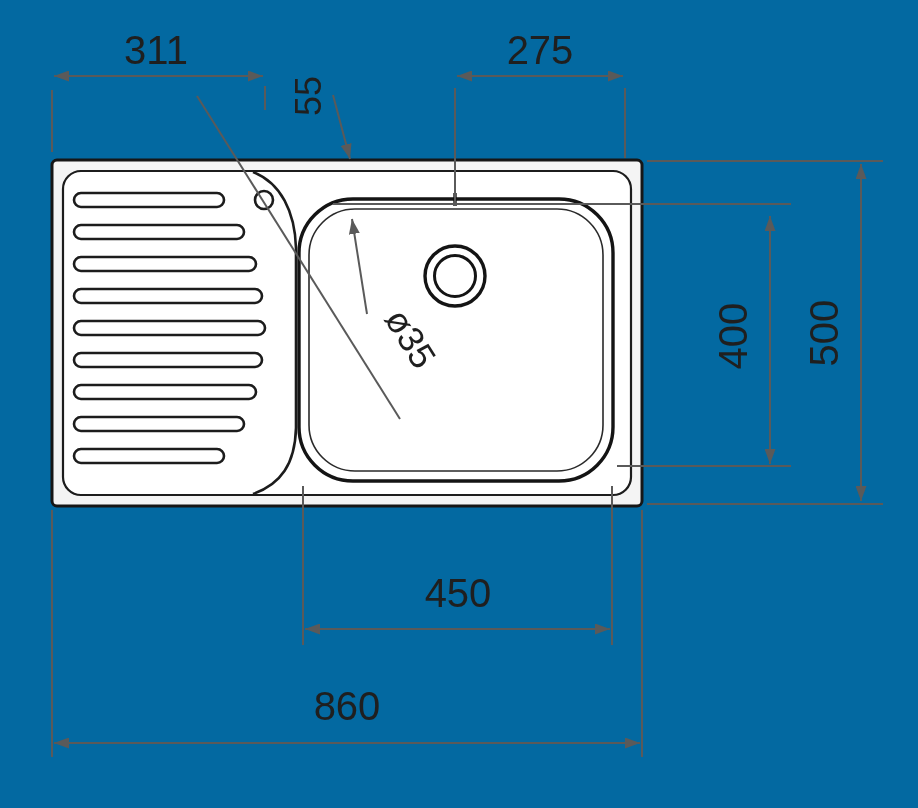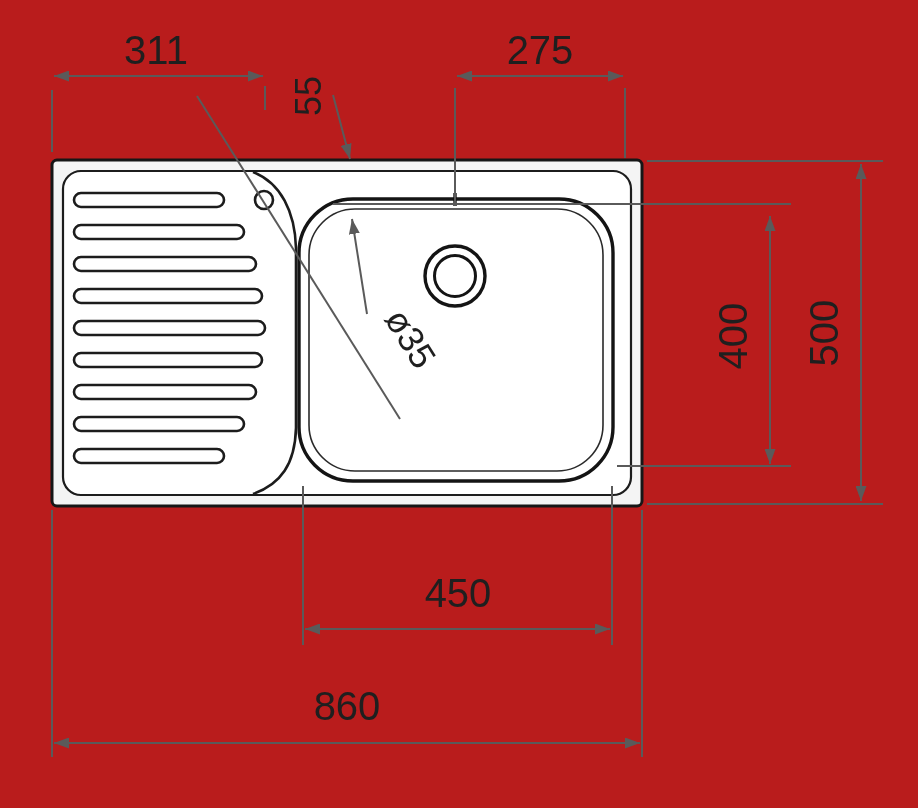--- a/index.html
+++ b/index.html
@@ -1,16 +1,16 @@
 <!DOCTYPE html>
 <html><head>
 <meta charset="utf-8">
 <style>
   html,body{margin:0;padding:0;background:#ffffff;}
-  .stage{position:relative;width:918px;height:808px;background:#b91c1c;overflow:hidden;}
+  .stage{position:relative;width:918px;height:808px;background:#0369a1;overflow:hidden;}
   .stage svg{position:absolute;left:0;top:0;}
   .edge{fill:#f4f4f4;stroke:#161616;stroke-width:3;}
   .rim{fill:#ffffff;stroke:#1c1c1c;stroke-width:2.2;}
   .part{fill:none;stroke:#1c1c1c;stroke-width:2.6;}
   .part-fill{fill:#ffffff;stroke:#1c1c1c;stroke-width:2.6;}
   .part-bold{fill:none;stroke:#141414;stroke-width:3.4;}
   .part-med{fill:none;stroke:#141414;stroke-width:3;}
   .part-fine{fill:none;stroke:#2a2a2a;stroke-width:1.6;}
   .dim{fill:none;stroke:#5a5a5a;stroke-width:2;}
   .dim-text{fill:#1f1f1f;font-family:"Liberation Sans","DejaVu Sans",sans-serif;font-size:40px;}

